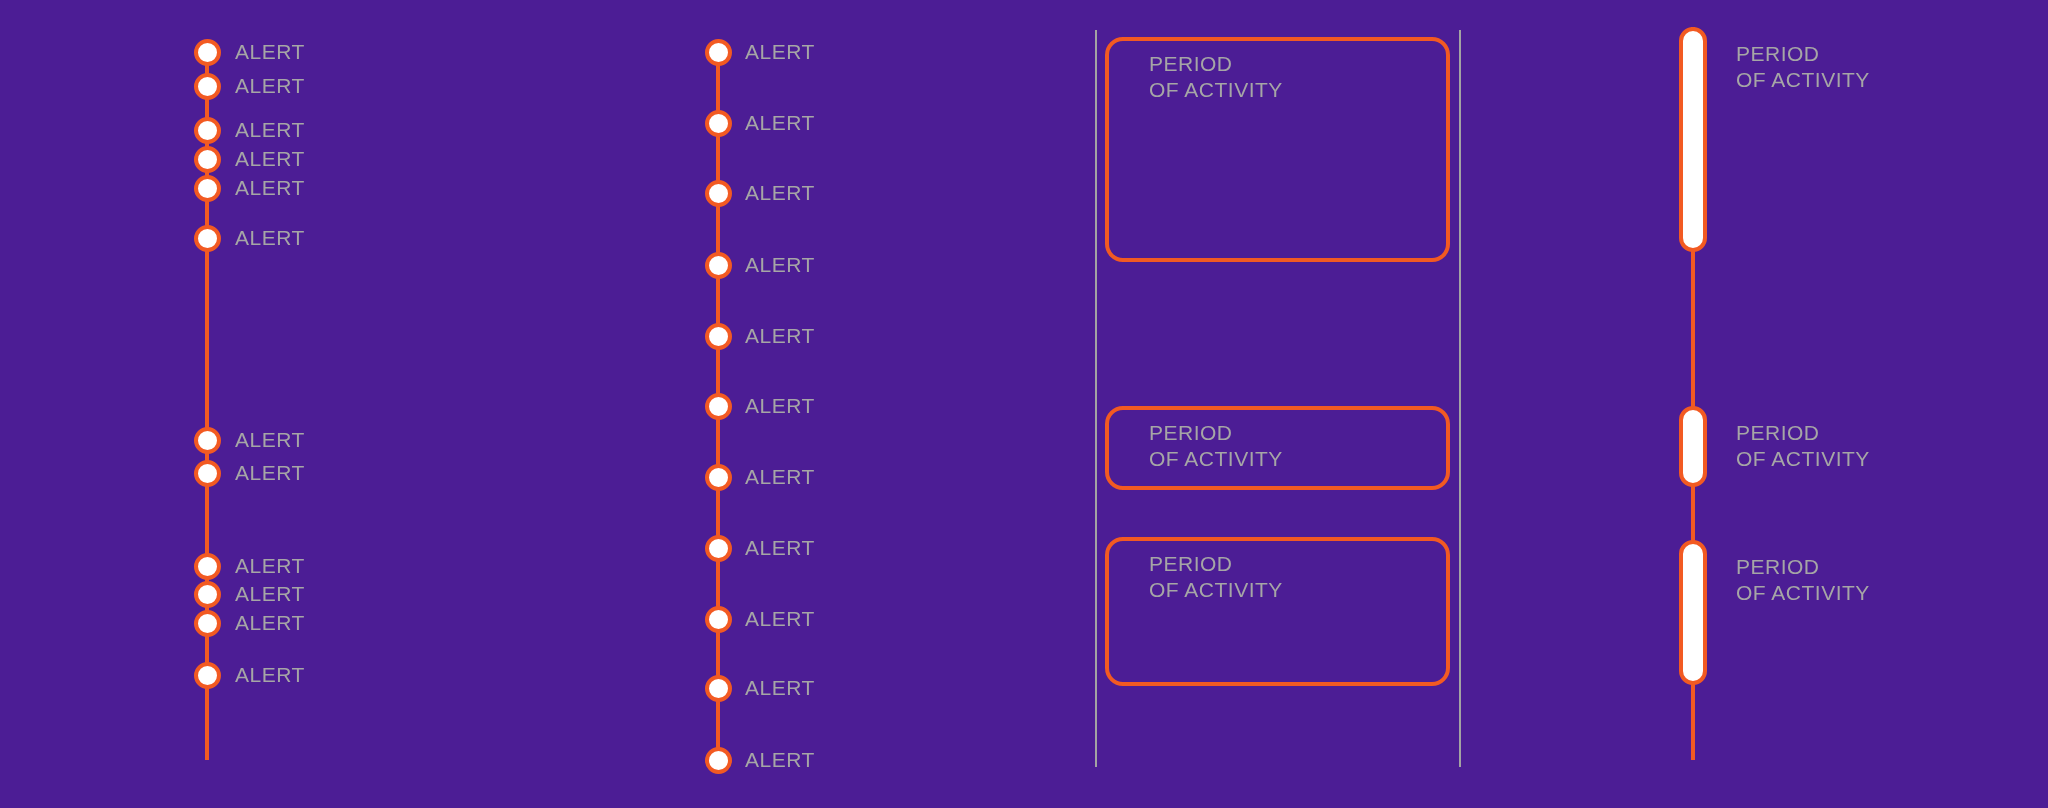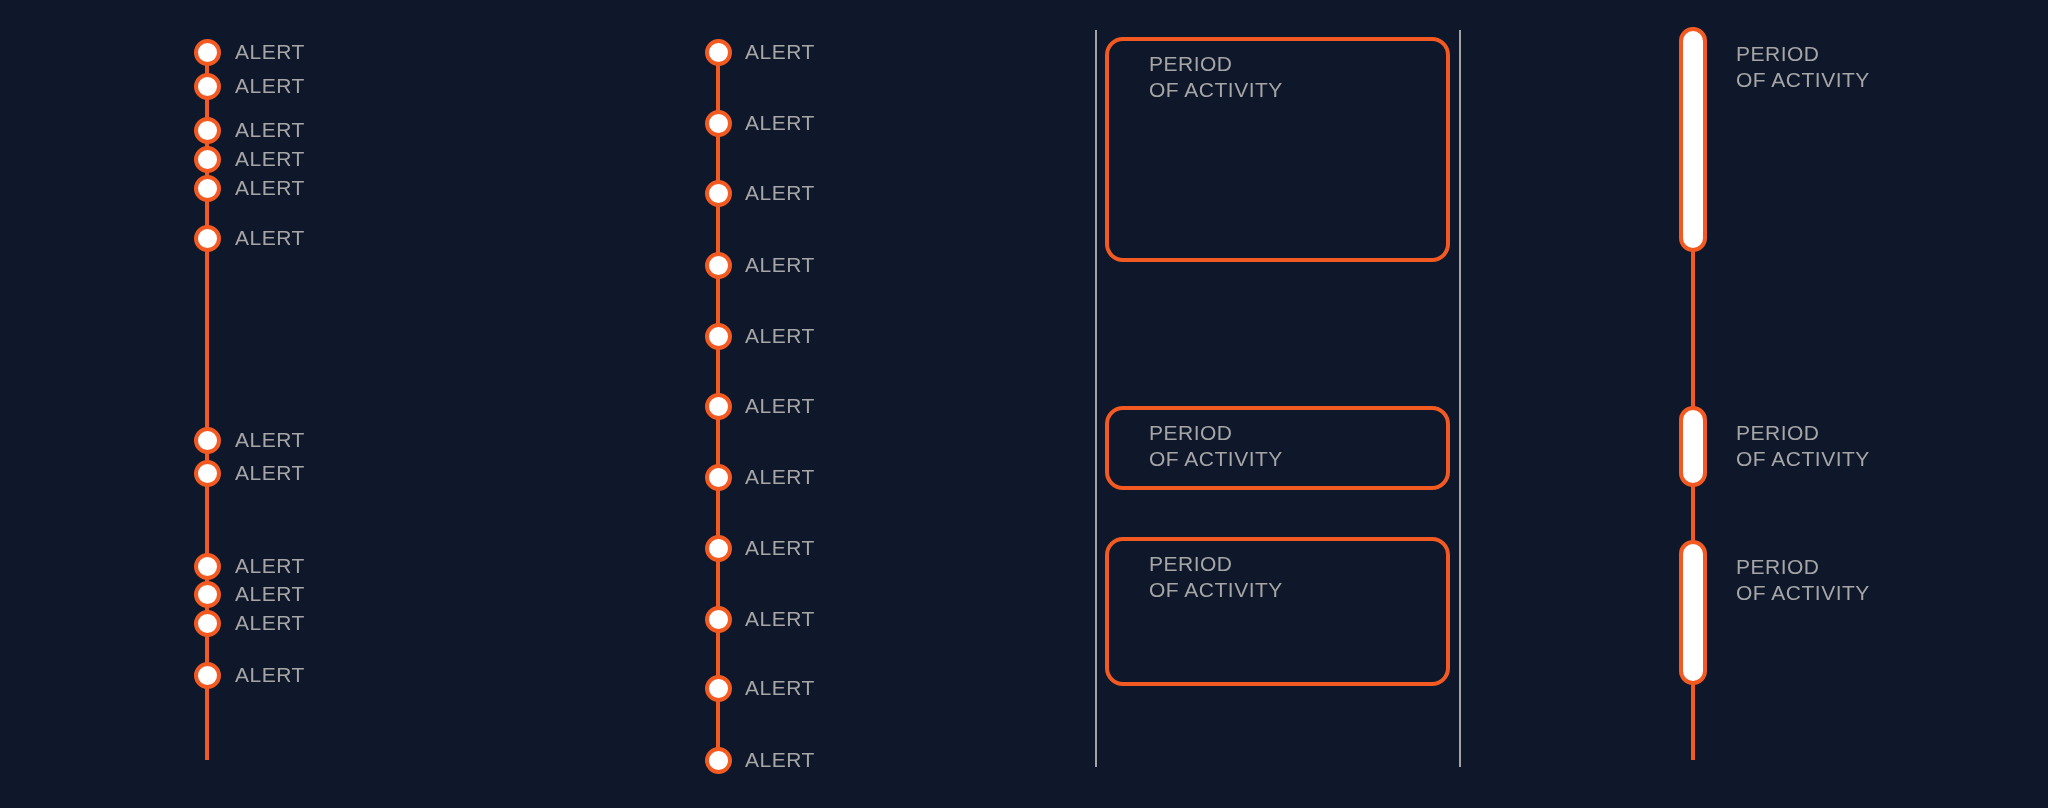--- a/index.html
+++ b/index.html
@@ -1,20 +1,20 @@
 <!DOCTYPE html>
 <html><head>
 <meta charset="utf-8">
 <style>
   html, body { margin: 0; padding: 0; background: #ffffff; }
   .canvas {
     position: relative;
     width: 2048px;
     height: 808px;
-    background: #0f172a;
+    background: #4c1d95;
     overflow: hidden;
     font-family: "Liberation Sans", sans-serif;
   }
   .canvas section { position: absolute; left: 0; top: 0; width: 100%; height: 100%; }
   .rail    { position: absolute; }
   .marker  { position: absolute; border-radius: 50%; background: #ffffff; box-sizing: border-box; }
   .pbox    { position: absolute; box-sizing: border-box; background: transparent; }
   .ppill   { position: absolute; box-sizing: border-box; background: #ffffff; }
   .alert-label {
     position: absolute;

